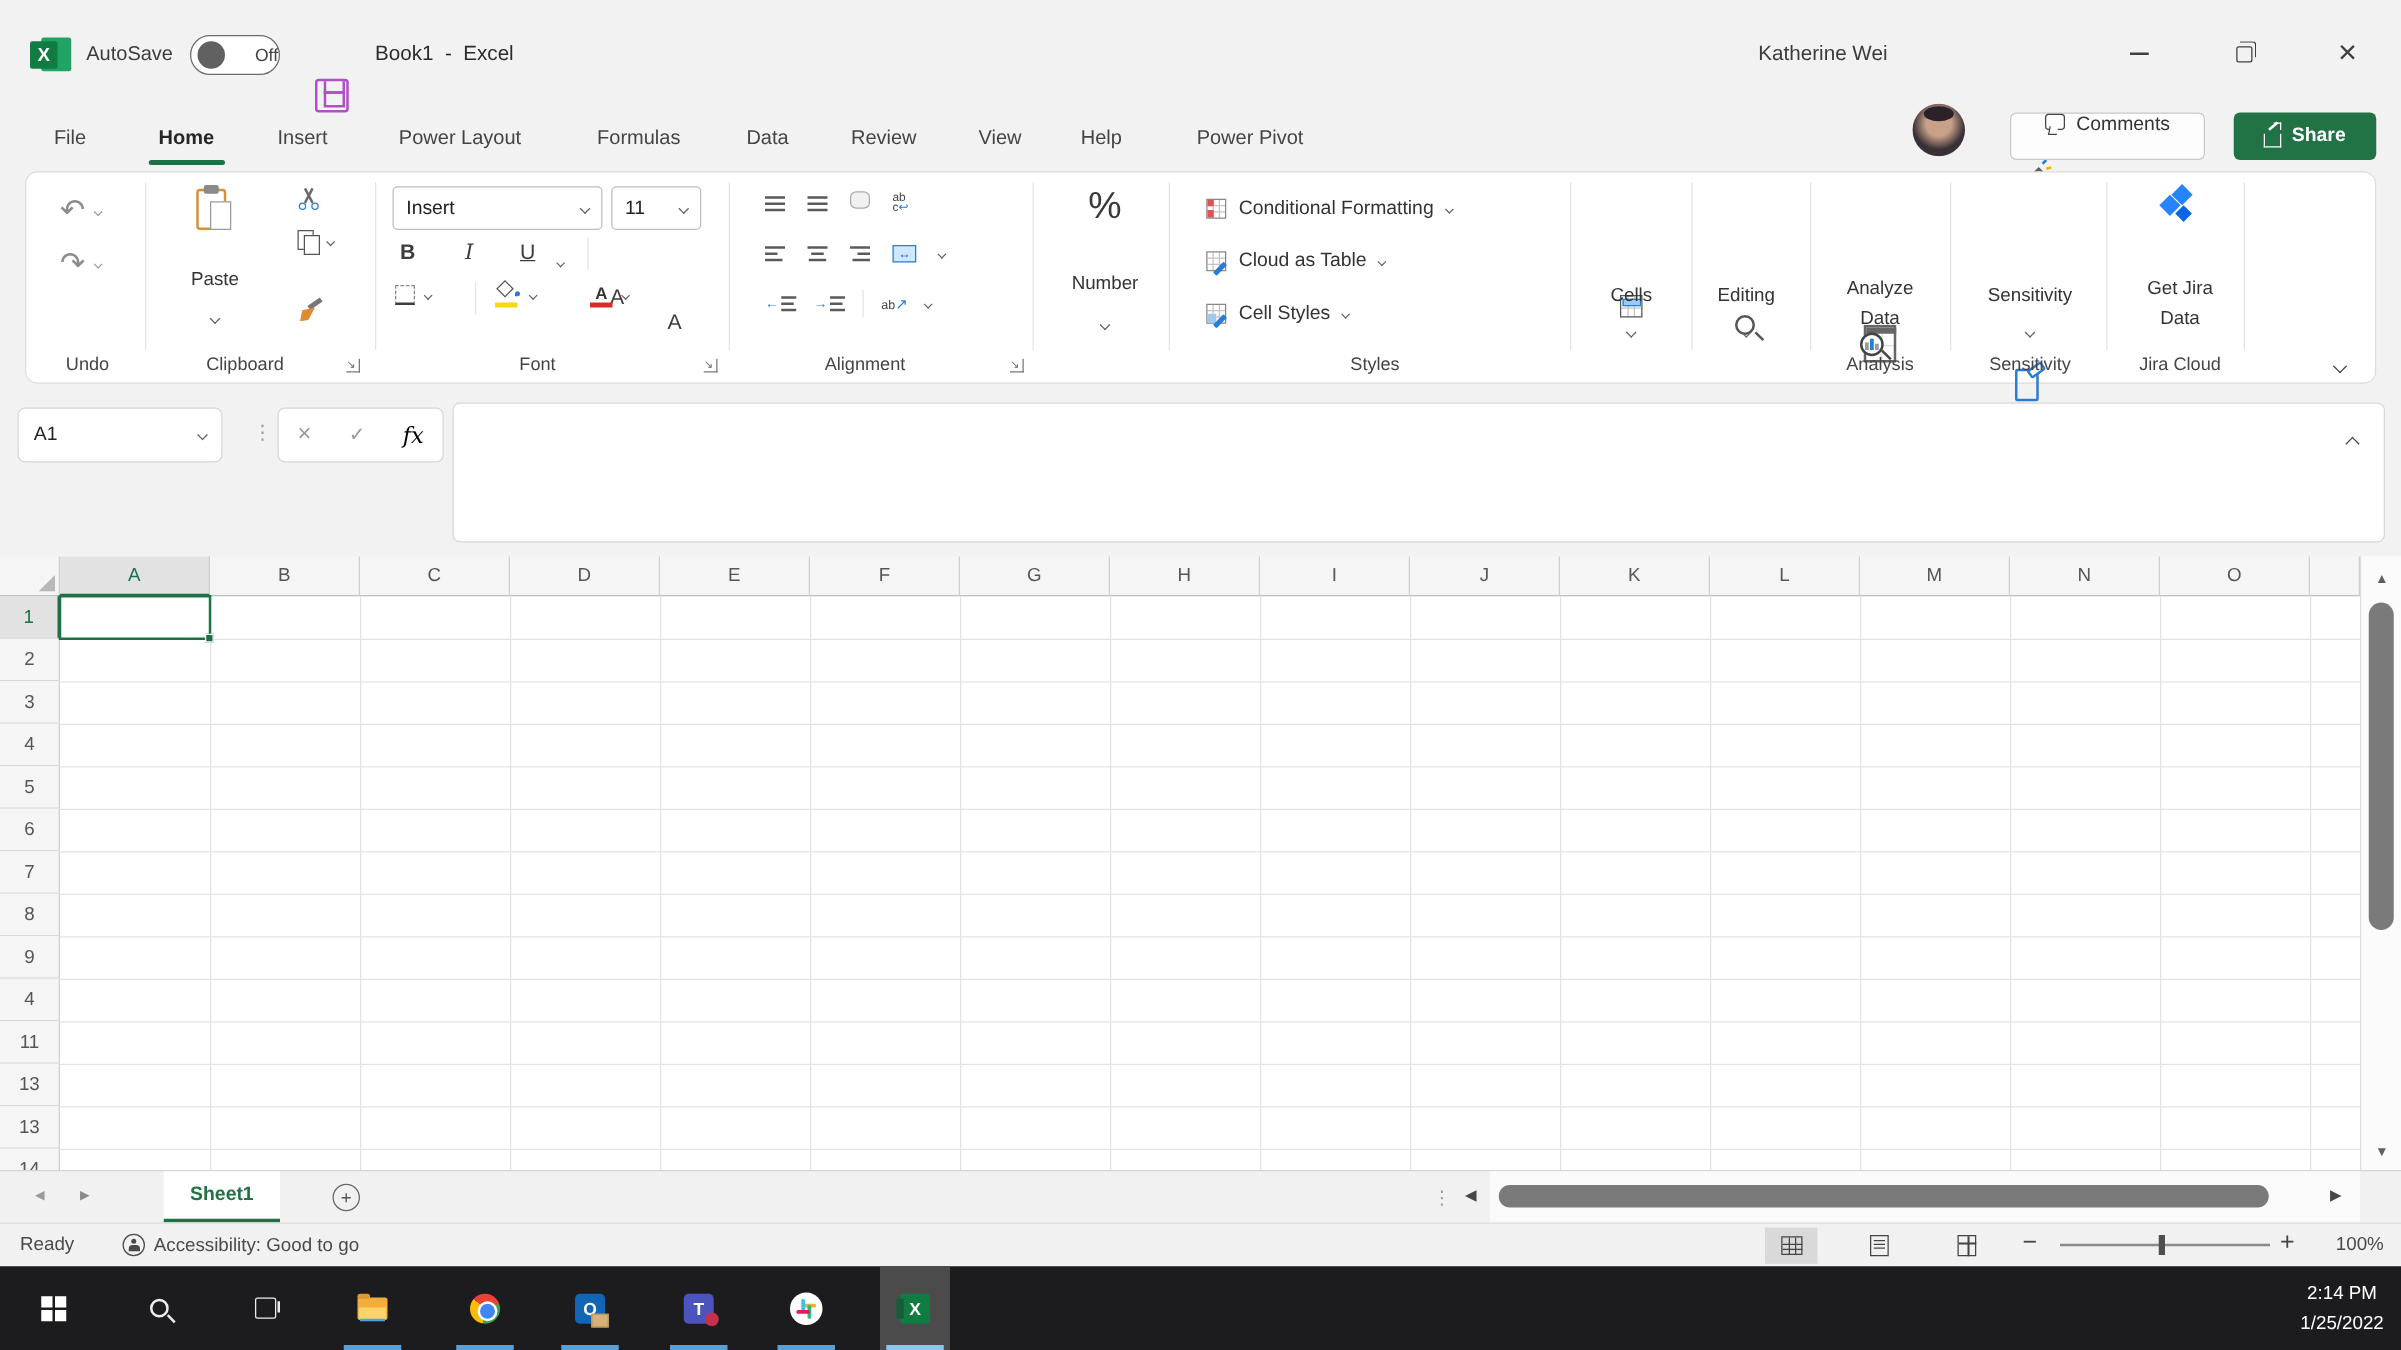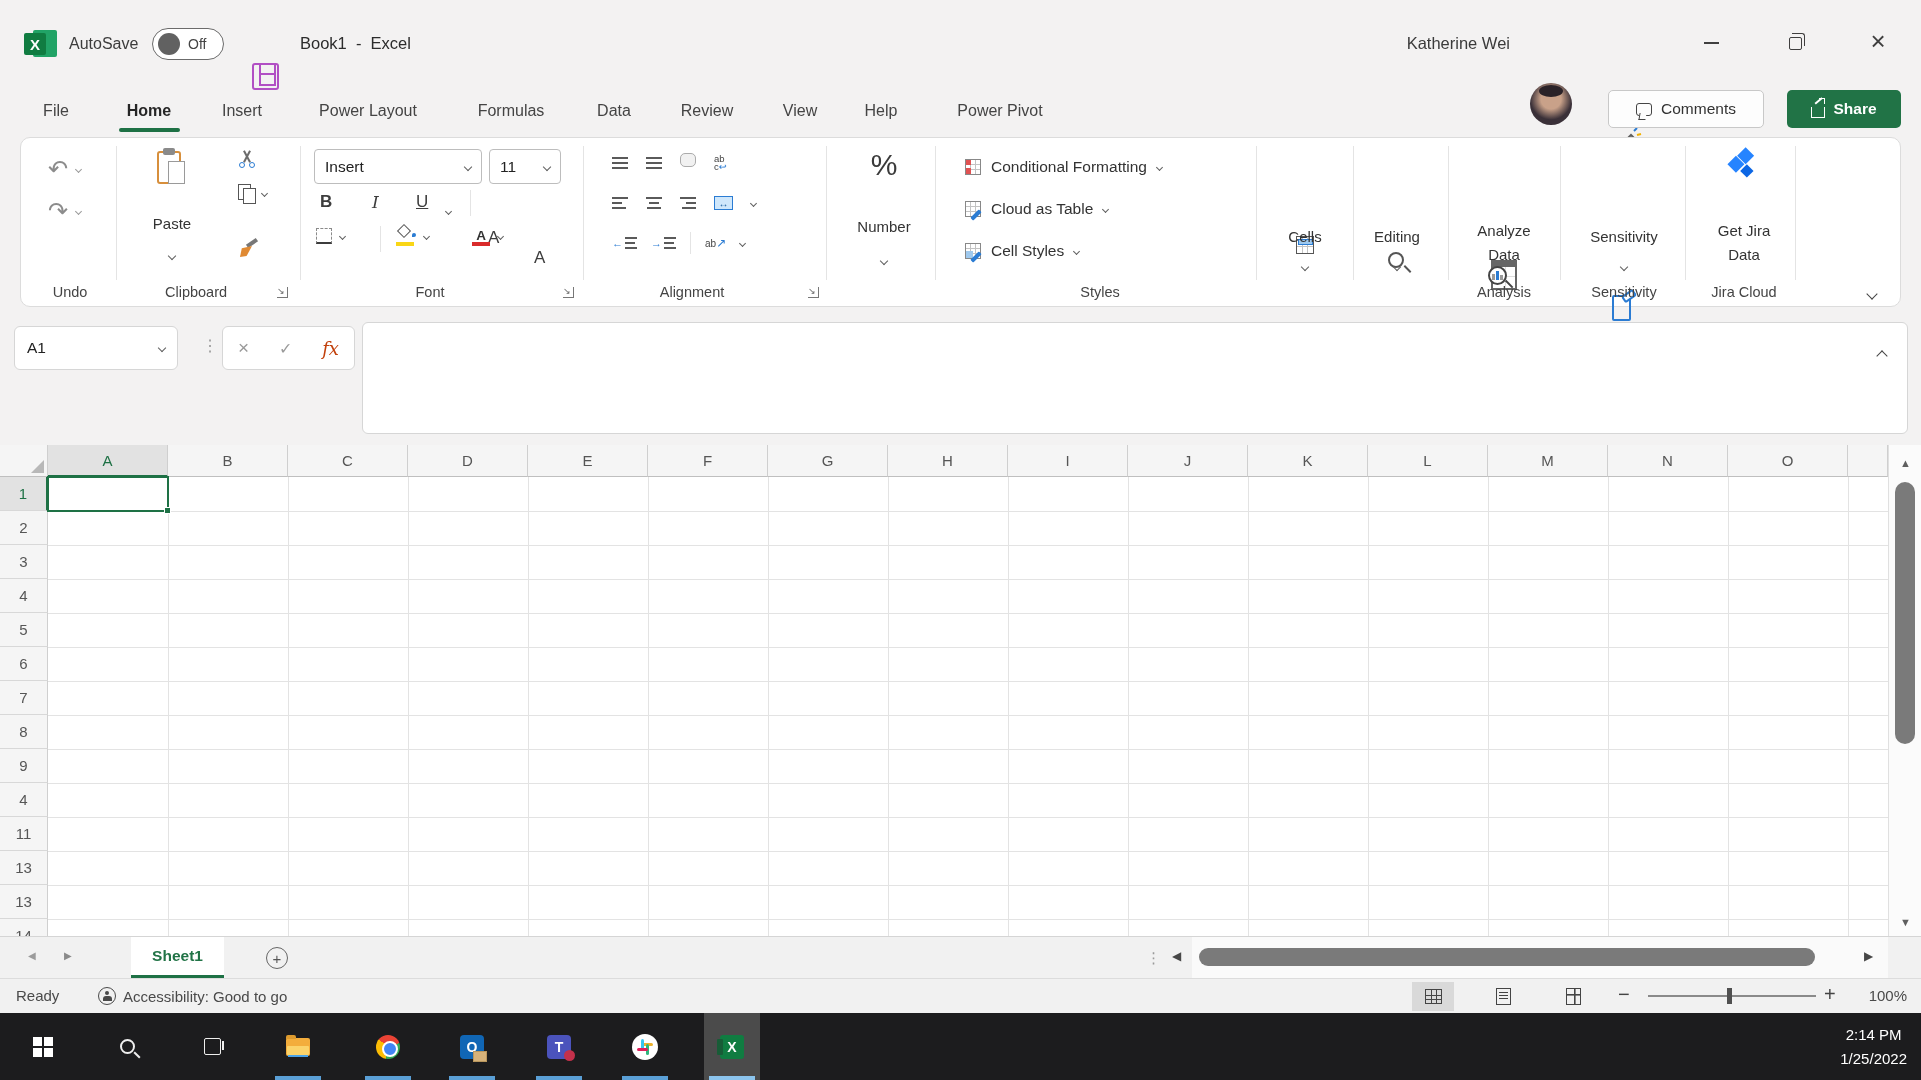--- a/index.html
+++ b/index.html
@@ -14,40 +14,40 @@
   .chev.up { transform:rotate(-135deg); }
   .chev.lt { border-color:#9a9a9a; }
 
   
   #titlebar { left:0; top:0; width:1921px; height:76px; }
   .xl-logo { width:33px; height:33px; position:relative; }
   .xl-logo .back { position:absolute; right:0; top:3px; width:24px; height:27px; background:#21a366; border-radius:2px; }
   .xl-logo .front { position:absolute; left:0; top:6px; width:22px; height:22px; background:#107c41; border-radius:2px; color:#fff; font-weight:bold; font-size:15px; display:flex; align-items:center; justify-content:center; }
   .toggle { width:72px; height:32px; border:1.5px solid #6b6b6b; border-radius:16px; display:flex; align-items:center; background:#fff; }
   .toggle .knob { width:22px; height:22px; border-radius:50%; background:#616161; margin-left:5px; }
-  .toggle .state { font-size:14px; color:#444; margin-left:8px; }
+  .toggle .state { font-size:14px; color:#444; margin-left:24px; }
   .save-ic { width:27px; height:27px; border:2px solid #b14fc4; border-radius:3px; position:relative; }
   .save-ic::before { content:""; position:absolute; left:5px; top:0; width:13px; height:8px; border:2px solid #b14fc4; border-top:none; }
   .save-ic::after { content:""; position:absolute; left:5px; bottom:2px; width:13px; height:9px; border:2px solid #b14fc4; }
   #searchbox { left:717px; top:14px; width:506px; height:46px; background:#fbfbfb; border:1px solid #d8d8d8; border-radius:5px; display:flex; align-items:center; padding-left:36px; }
   .mag { width:13px; height:13px; border:1.7px solid #6e6e6e; border-radius:50%; position:relative; }
   .mag::after { content:""; position:absolute; width:7px; height:1.7px; background:#6e6e6e; transform:rotate(45deg); left:8px; top:12px; }
   .avatar { width:42px; height:42px; border-radius:50%; background:radial-gradient(circle at 50% 38%, #c9a189 0 30%, #3a3038 62%), #3a3038; position:relative; overflow:hidden; }
   .avatar::after { content:""; position:absolute; left:9px; top:2px; width:24px; height:12px; border-radius:50%; background:#2a2228; }
   .winbtn { width:46px; height:46px; display:flex; align-items:center; justify-content:center; color:#3f3f3f; }
   .minbar { width:15px; height:1.8px; background:#3f3f3f; }
   .restore { width:13px; height:13px; border:1.6px solid #3f3f3f; border-radius:2px; position:relative; background:#f3f2f2; }
   .restore::before { content:""; position:absolute; left:2px; top:-5px; width:12px; height:12px; border-top:1.6px solid #3f3f3f; border-right:1.6px solid #3f3f3f; border-radius:0 3px 0 0; }
   .mega { width:30px; height:34px; position:relative; }
 
   
   .rtab { position:absolute; top:96px; height:30px; transform:translateX(-50%); font-size:16px; color:#444; white-space:nowrap; display:flex; align-items:center; }
   .rtab.active { color:#262626; font-weight:bold; }
   #home-underline { left:119px; top:128px; width:61px; height:4px; background:#1e7145; border-radius:2px; }
-  #comments-btn { left:1608px; top:90px; width:156px; height:38px; background:#fdfdfd; border:1px solid #c8c8c8; border-radius:5px; display:flex; align-items:center; justify-content:center; gap:9px; font-size:15.5px; color:#333; }
+  #comments-btn { left:1608px; top:90px; width:156px; height:38px; background:#fdfdfd; border:1px solid #c8c8c8; border-radius:5px; display:flex; align-items:flex-start; justify-content:center; gap:9px; font-size:15.5px; color:#333; }
   .bub { width:16px; height:13px; border:1.6px solid #444; border-radius:3px; position:relative; }
   .bub::after { content:""; position:absolute; left:2px; bottom:-5px; width:6px; height:6px; border-left:1.6px solid #444; border-bottom:1.6px solid #444; background:#fdfdfd; transform:skewX(-10deg); }
   #share-btn { left:1787px; top:90px; width:114px; height:38px; background:#217346; border-radius:5px; display:flex; align-items:center; justify-content:center; gap:8px; color:#fff; font-size:15.5px; font-weight:bold; }
   .share-ic { width:14px; height:11px; border:1.6px solid #fff; border-top:none; position:relative; margin-top:6px; }
   .share-ic::before { content:""; position:absolute; left:2px; top:-7px; width:9px; height:1.6px; background:#fff; transform:rotate(-40deg); }
   .share-ic::after { content:""; position:absolute; right:-1px; top:-9px; width:5px; height:5px; border-top:1.6px solid #fff; border-right:1.6px solid #fff; }
 
   
   #ribbon { left:20px; top:137px; width:1881px; height:170px; background:#fff; border:1px solid #dcdcdc; border-radius:10px; }
   .gsep { position:absolute; top:146px; width:1px; height:134px; background:#e4e4e4; }
@@ -123,21 +123,21 @@
   .analyzeic::after { content:""; position:absolute; left:16px; top:23px; width:10px; height:2.4px; background:#444; transform:rotate(45deg); }
   .sensic { width:24px; height:30px; position:relative; }
   .sensic .page { position:absolute; left:0; top:3px; width:19px; height:26px; border:2px solid #2b7cd3; border-radius:2px; }
   .sensic .tag { position:absolute; right:0; top:0; width:14px; height:8px; border:2px solid #2b7cd3; transform:rotate(-35deg); border-radius:2px; background:#fff; }
 
   
   .fbox { background:#fff; border:1px solid #d6d6d6; border-radius:6px; }
   #namebox { left:14px; top:326px; width:164px; height:44px; display:flex; align-items:center; padding:0 12px; font-size:15.5px; color:#222; }
   #fxbox { left:222px; top:326px; width:133px; height:44px; display:flex; align-items:center; justify-content:space-around; }
   #formula-input { left:362px; top:322px; width:1546px; height:112px; }
-  .fx { font-family:"DejaVu Serif", serif; font-style:italic; font-size:18px; color:#c2410c; }
+  .fx { font-family:"DejaVu Serif", serif; font-style:italic; font-size:18px; color:#000000; }
 
   
   #grid { left:0; top:445px; width:1888px; height:491px; overflow:hidden; background:#f5f5f5; }
   #cells-bg { position:absolute; left:48px; top:32px; width:1840px; height:459px; background:#fff; }
   .colhdr { position:absolute; top:0; height:32px; border-right:1px solid #cfcfcf; border-bottom:1px solid #bfbfbf; font-size:15px; color:#565656; display:flex; align-items:center; justify-content:center; background:#f5f5f5; }
   .colhdr.sel { background:#e2e2e2; color:#1e7145; border-bottom:2px solid #1e7145; }
   .rowhdr { position:absolute; left:0; width:48px; border-right:1px solid #cfcfcf; border-bottom:1px solid #d8d8d8; font-size:15px; color:#565656; display:flex; align-items:center; justify-content:center; background:#f5f5f5; }
   .rowhdr.sel { background:#e2e2e2; color:#1e7145; border-right:2px solid #1e7145; }
   #corner { position:absolute; left:0; top:0; width:48px; height:32px; background:#f5f5f5; border-right:1px solid #cfcfcf; border-bottom:1px solid #bfbfbf; }
   #corner::after { content:""; position:absolute; right:3px; bottom:3px; border-left:13px solid transparent; border-bottom:13px solid #b8b8b8; }

